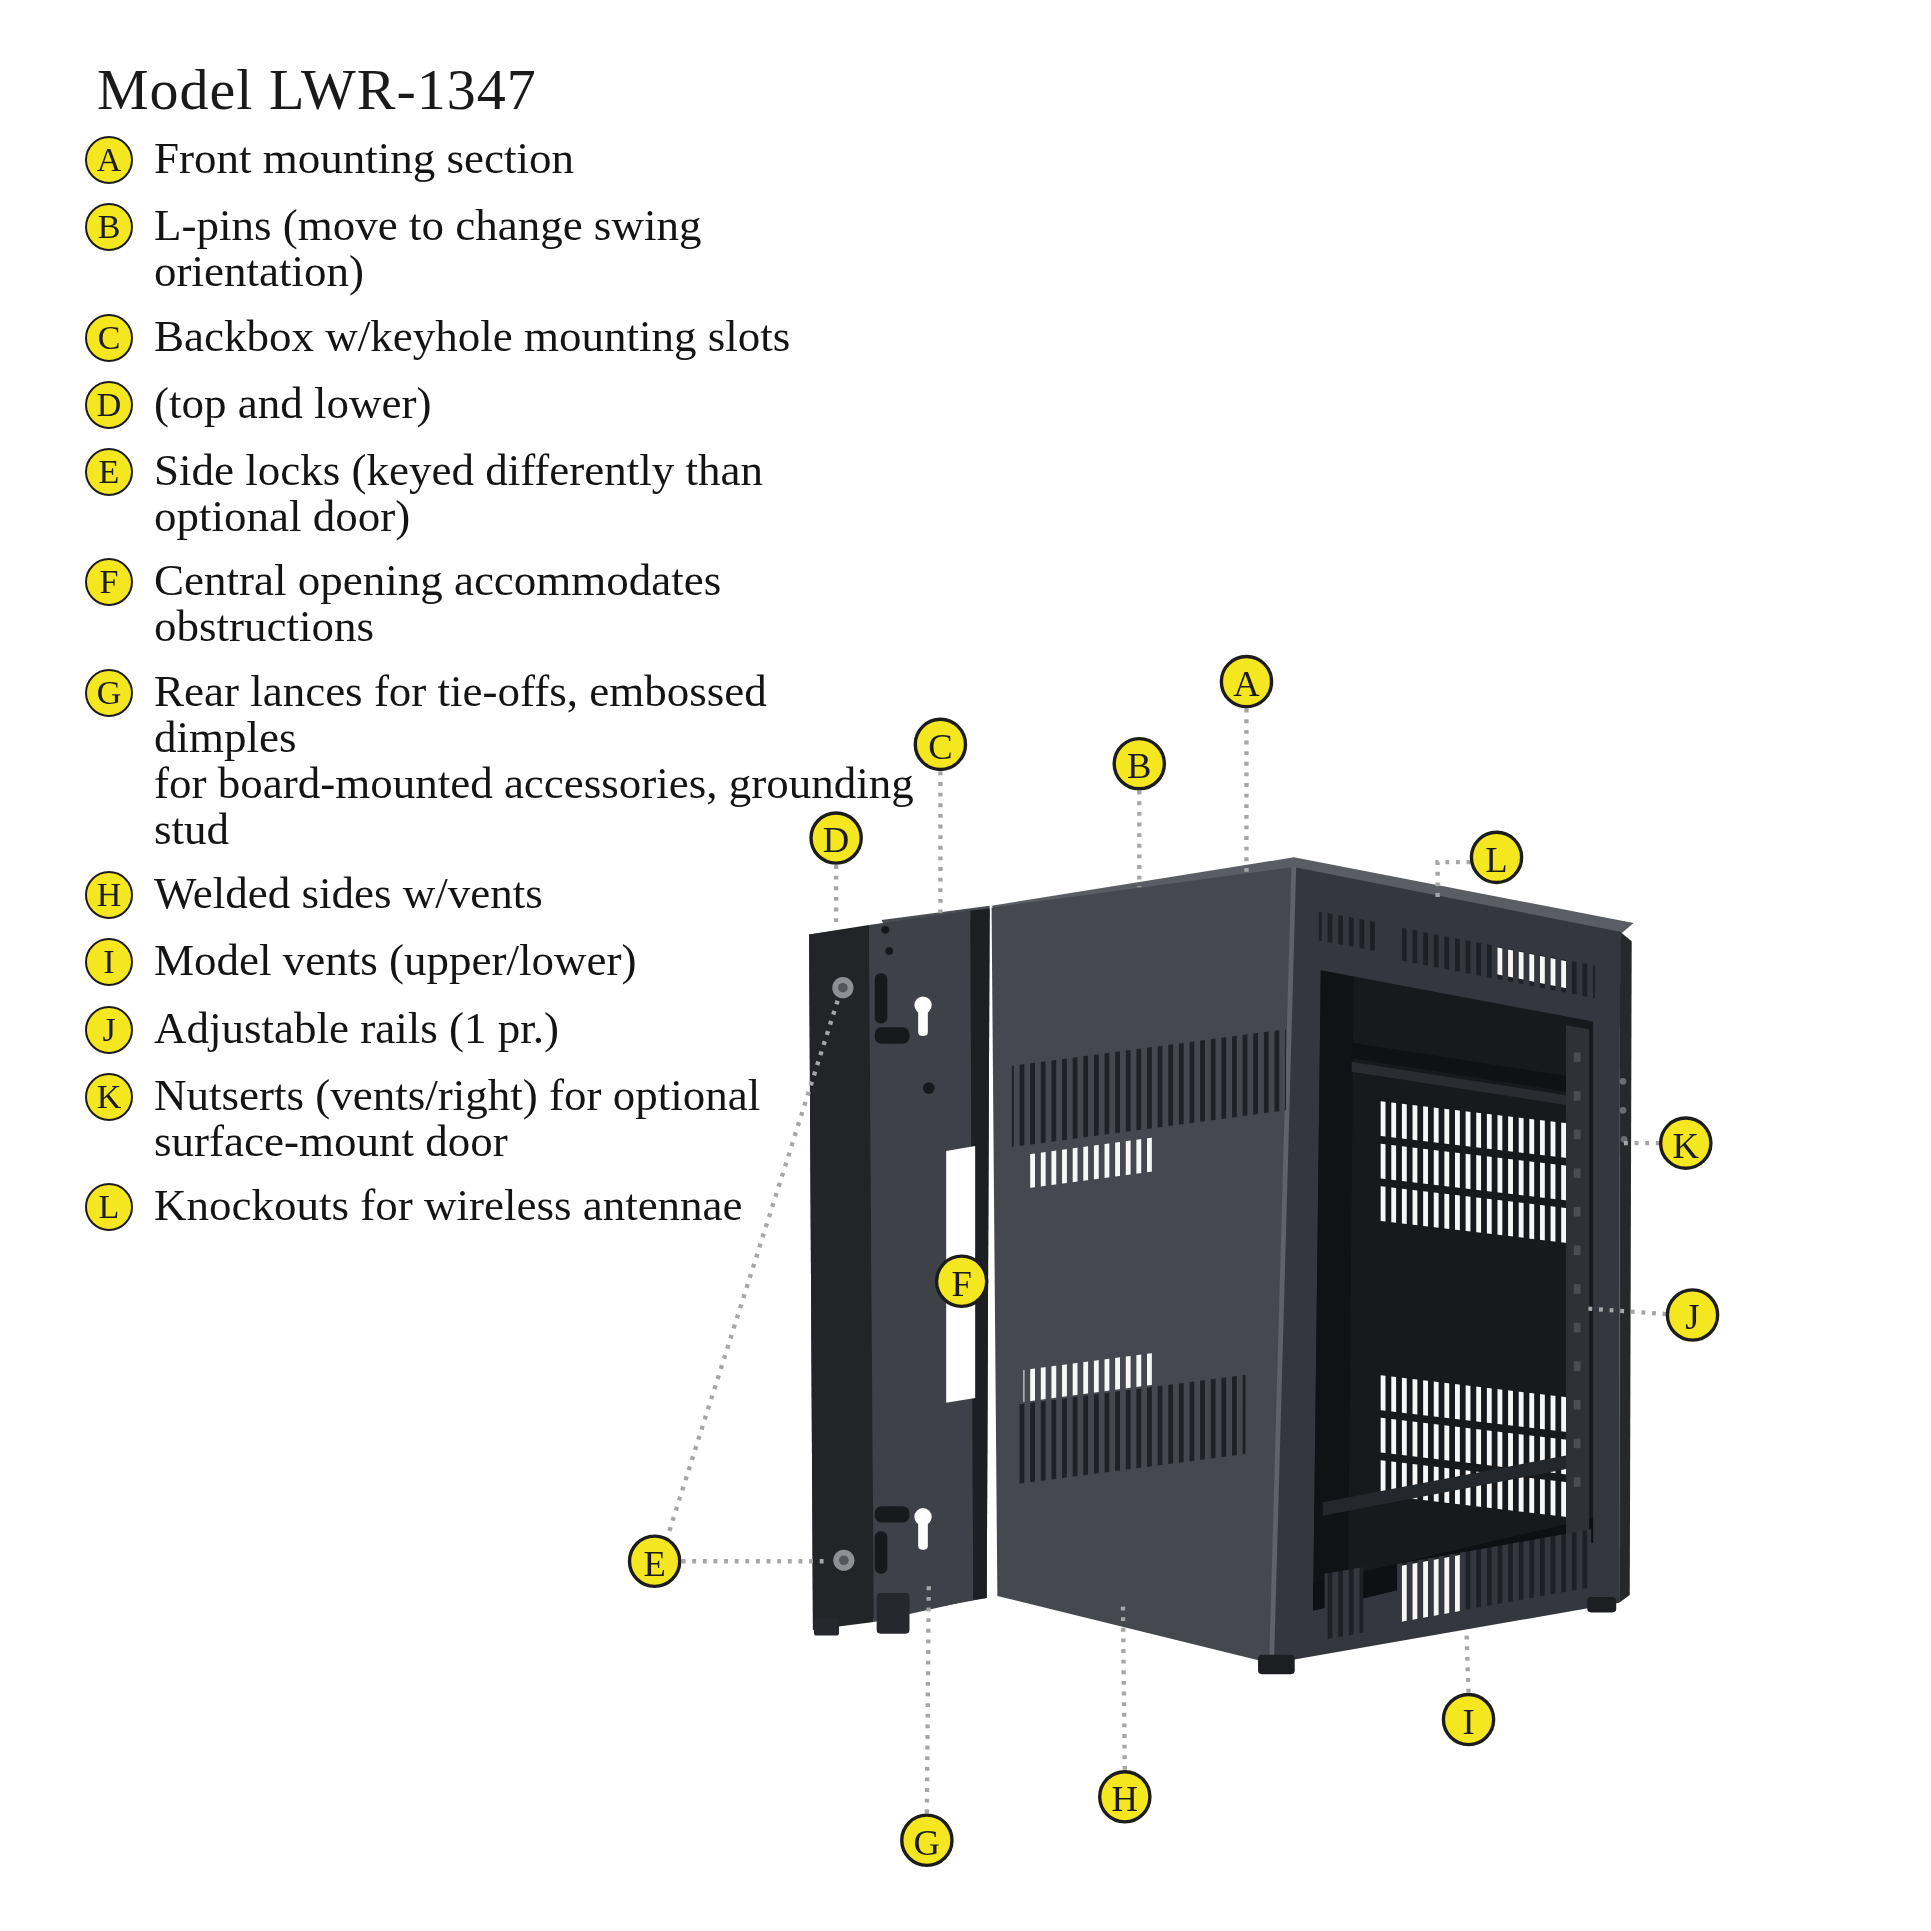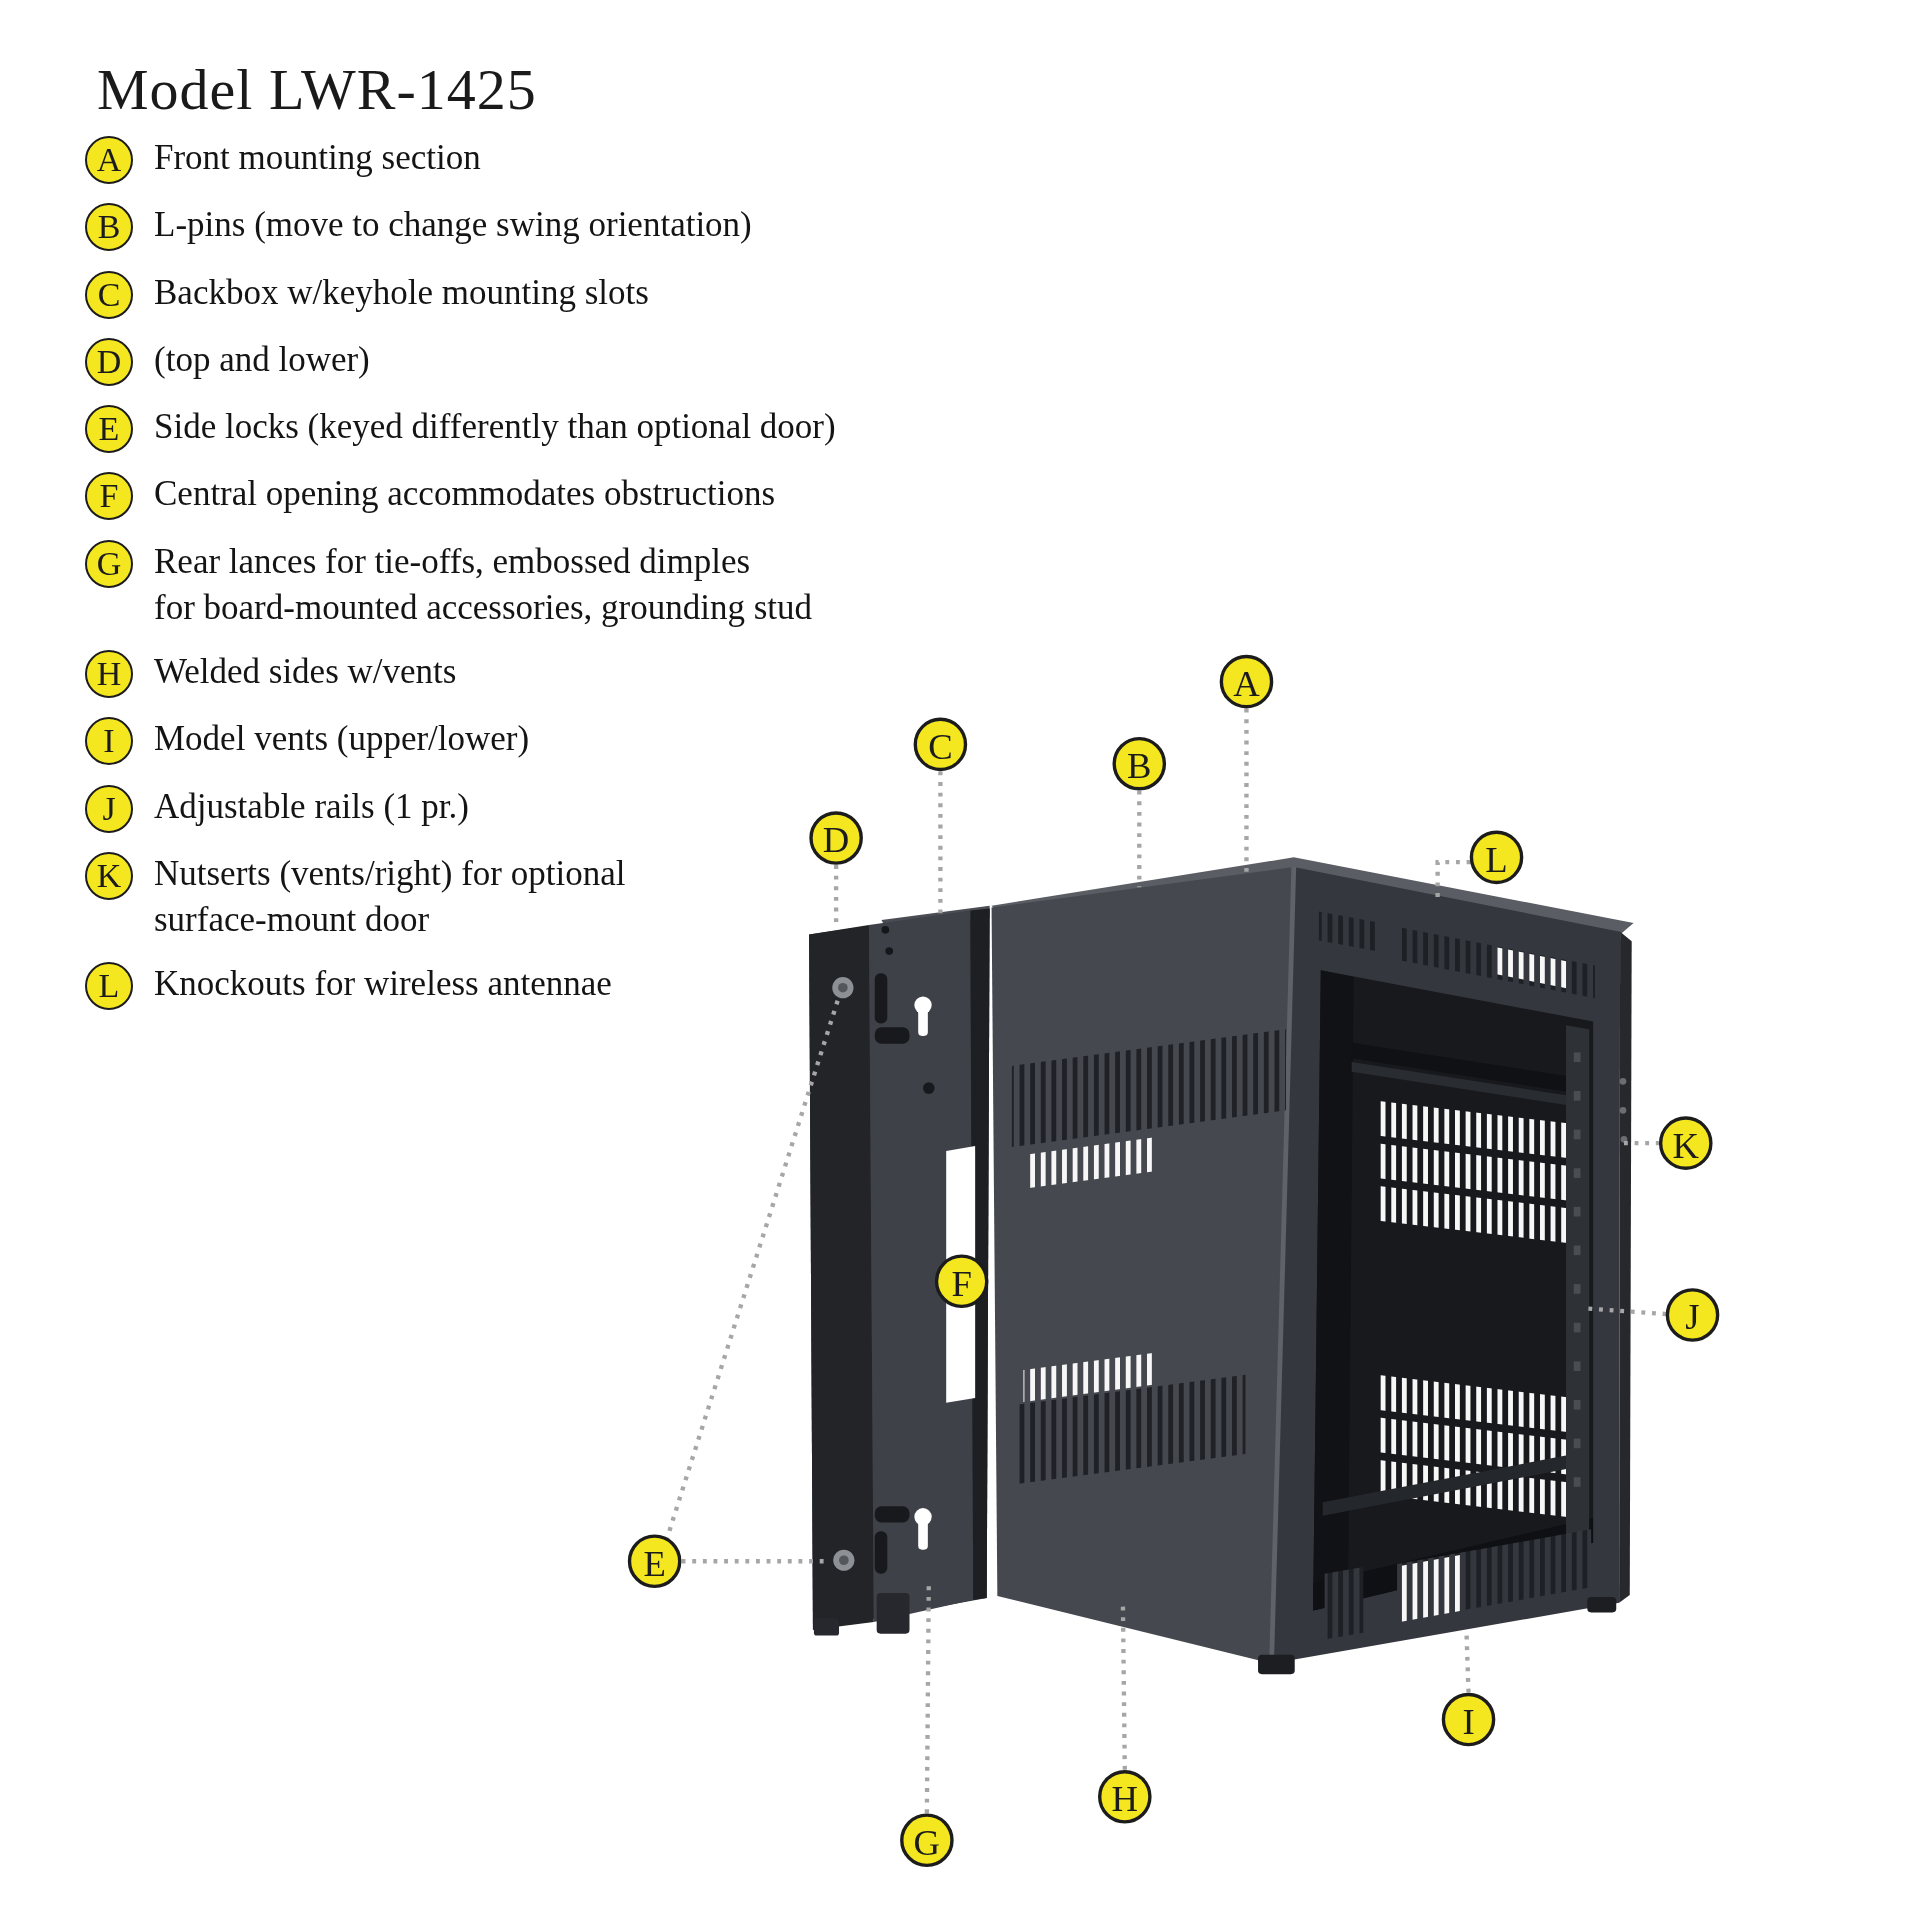--- a/index.html
+++ b/index.html
@@ -2,32 +2,32 @@
 <html><head>
 <meta charset="utf-8">
 <style>
   html,body{margin:0;padding:0;background:#ffffff;}
   body{width:1931px;height:1931px;position:relative;font-family:"Liberation Serif","DejaVu Serif",serif;overflow:hidden;}
   #title{position:absolute;left:97px;top:56px;font-size:58px;color:#1a1a1a;letter-spacing:1px;white-space:nowrap;}
   #legend{position:absolute;left:85px;top:135px;width:830px;}
   .lrow{display:flex;align-items:flex-start;margin-bottom:18.3px;}
   .lbadge{flex:0 0 auto;width:44px;height:44px;border-radius:50%;background:#f5e71f;border:2.9px solid #1c1c1c;
           display:flex;align-items:center;justify-content:center;font-size:34px;color:#1c1c1c;margin-top:1px;}
-  .ltext{margin-left:21px;font-size:35px;line-height:46px;color:#141414;}
+  .ltext{margin-left:21px;font-size:45px;line-height:46px;color:#141414;}
   .ltext .l2:empty{display:none;}
   #diagram{position:absolute;left:0;top:0;width:1931px;height:1931px;}
   .callout-circle{fill:#f5e71f;stroke:#1c1c1c;stroke-width:3.5px;}
   .callout-letter{font-family:"Liberation Serif","DejaVu Serif",serif;font-size:38px;fill:#1c1c1c;
                   text-anchor:middle;dominant-baseline:central;}
   .leader{fill:none;stroke:#a6a6a6;stroke-width:4.5;stroke-dasharray:4 7;stroke-linecap:butt;}
 </style>
 </head>
 <body>
 
-<div id="title">Model LWR-1425</div>
+<div id="title">Model LWR-1347</div>
 
 <div id="legend">
   <div class="lrow">
     <span class="lbadge">A</span>
     <div class="ltext">
         <div>Front mounting section</div>
       </div>
   </div>
   <div class="lrow">
     <span class="lbadge">B</span>

